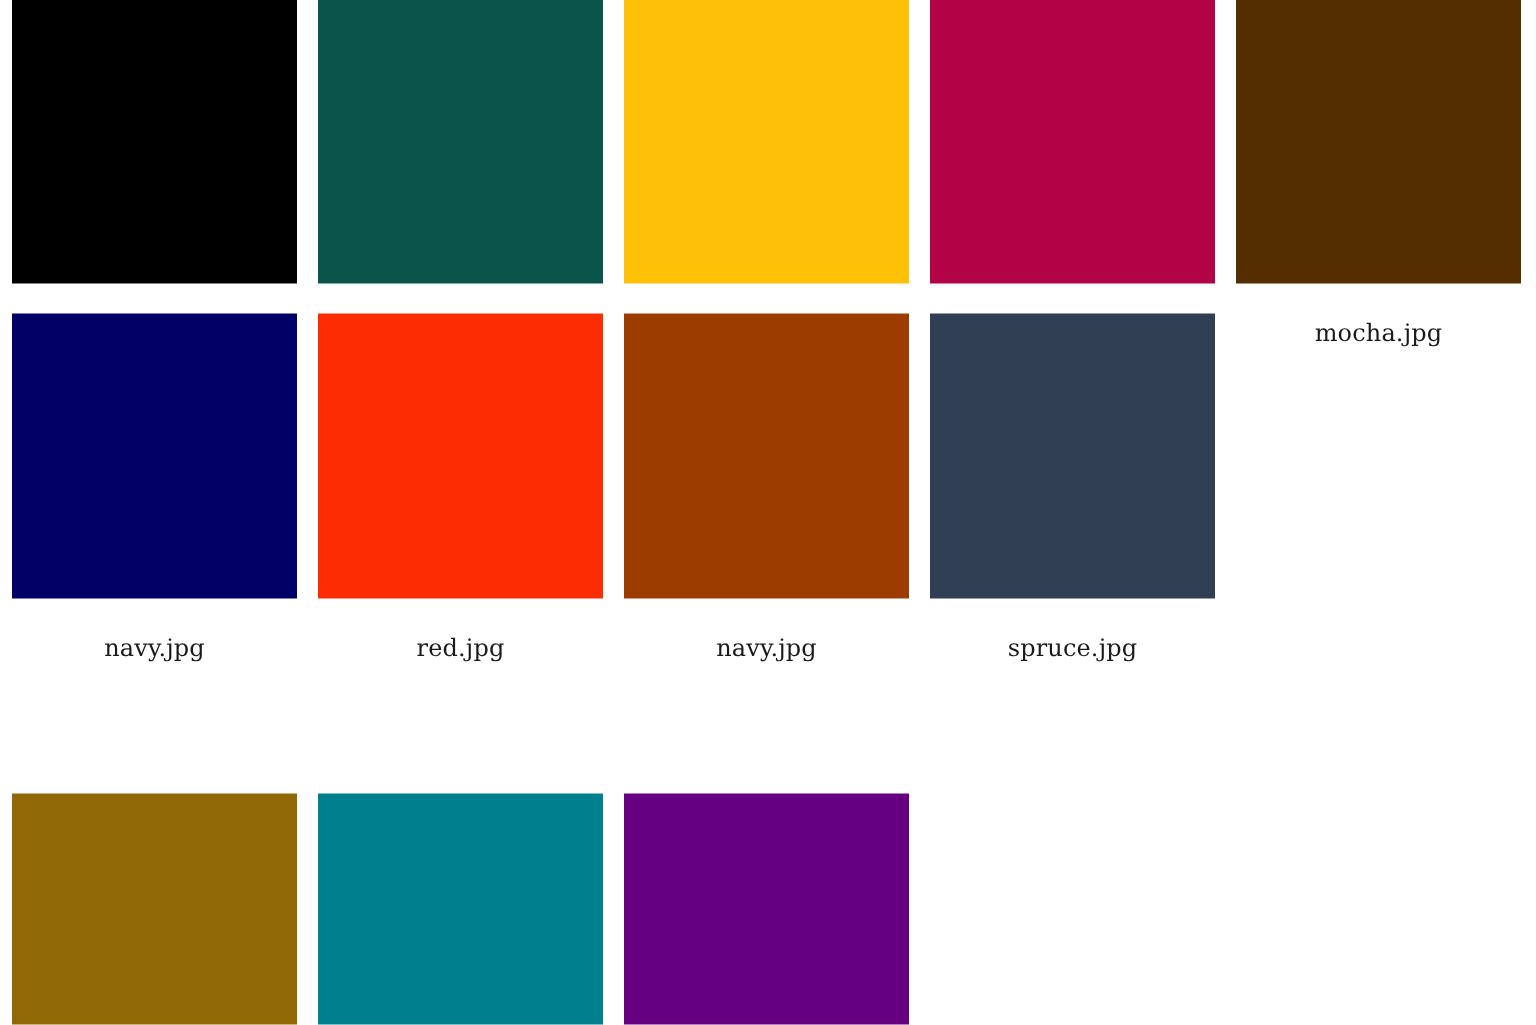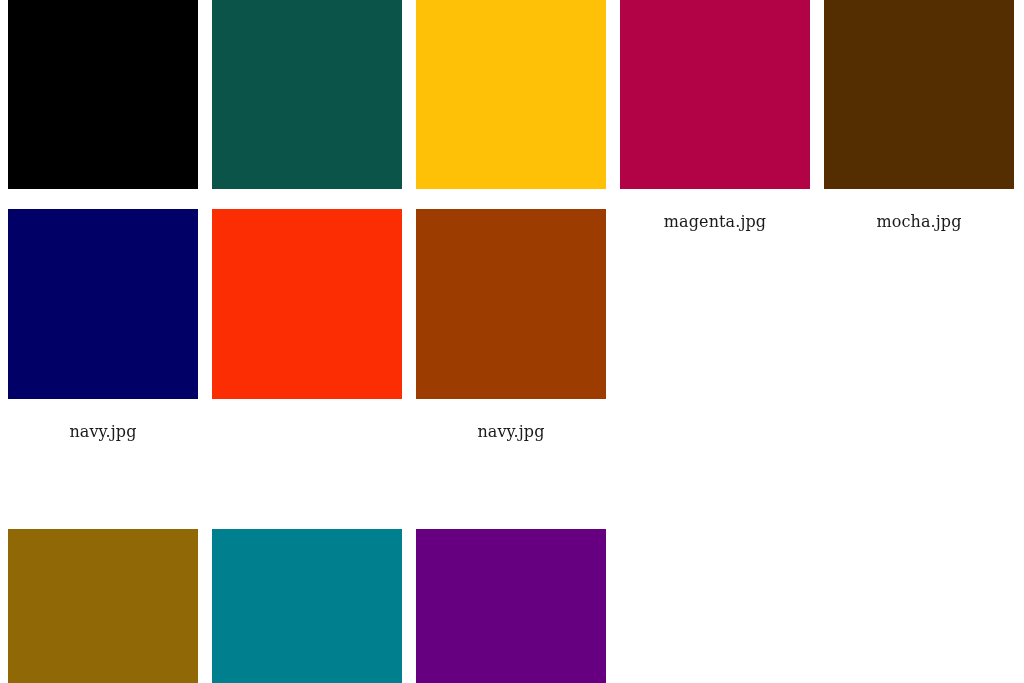--- a/index.html
+++ b/index.html
@@ -92,24 +92,29 @@
     </div>
   </div>
 
   <div class="grid-row" id="row-1">
     <div class="cell">
       <span class="swatch" style="background-color:#000066;"></span>
       <span class="caption">navy.jpg</span>
     </div>
     <div class="cell">
       <span class="swatch" style="background-color:#fc2c03;"></span>
+      <span class="caption">red.jpg</span>
     </div>
     <div class="cell">
       <span class="swatch" style="background-color:#9c3c01;"></span>
       <span class="caption">navy.jpg</span>
+    </div>
+    <div class="cell">
+      <span class="swatch" style="background-color:#313f54;"></span>
+      <span class="caption">spruce.jpg</span>
     </div>
   </div>
 
   <div class="grid-row" id="row-2">
     <div class="cell">
       <span class="swatch" style="background-color:#906806;"></span>
 
     </div>
     <div class="cell">
       <span class="swatch" style="background-color:#00808e;"></span>

